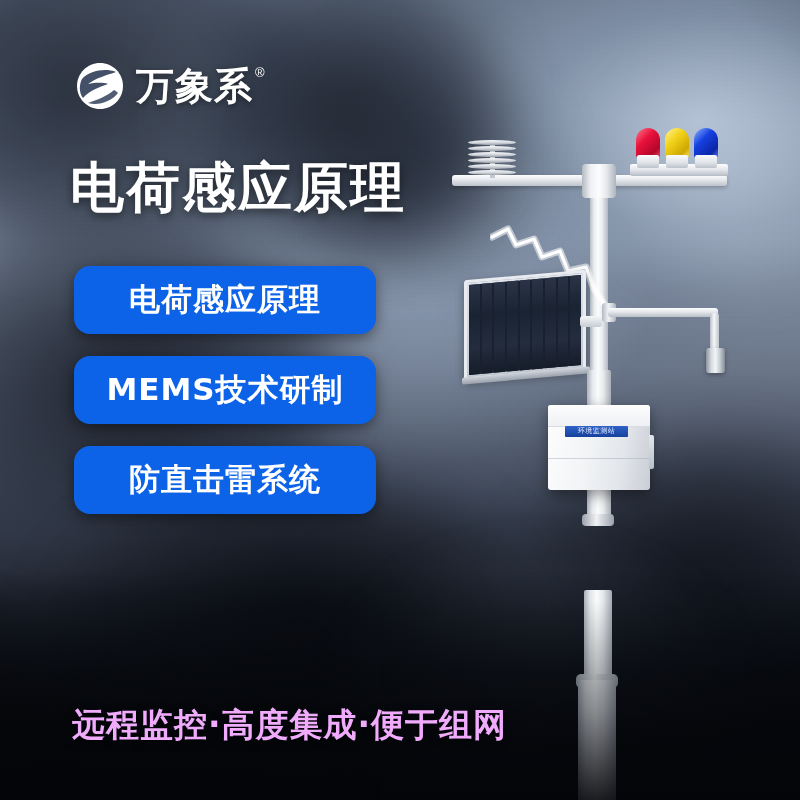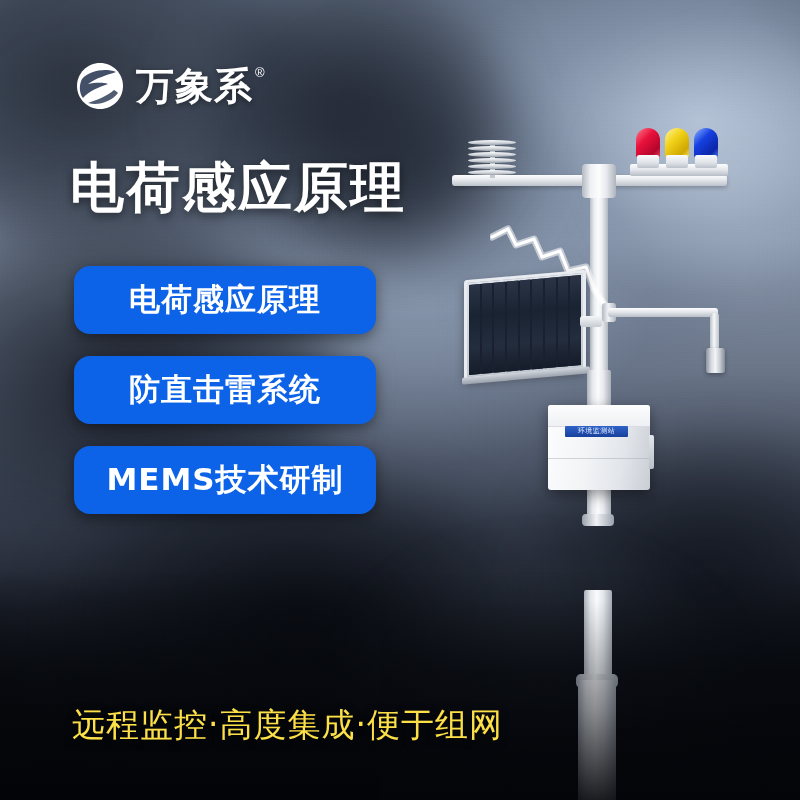--- a/index.html
+++ b/index.html
@@ -52,21 +52,21 @@
     font-family:"DejaVu Sans","Liberation Sans",sans-serif;}
 
   
   .features{position:absolute;left:74px;top:266px;display:flex;flex-direction:column;gap:22px;}
   .pill{width:302px;height:68px;border-radius:16px;display:flex;align-items:center;justify-content:center;
     background:#0d63e8;box-shadow:0 4px 14px rgba(0,0,0,.42);}
   .pill span{font-size:31px;font-weight:700;color:#fff;letter-spacing:1px;
     font-family:"DejaVu Sans","Liberation Sans",sans-serif;}
 
   
-  .footer{position:absolute;left:72px;bottom:52px;font-size:33px;font-weight:400;color:#fde047;
+  .footer{position:absolute;left:72px;bottom:52px;font-size:33px;font-weight:700;color:#f0abfc;
     letter-spacing:1px;text-shadow:0 2px 8px rgba(0,0,0,.6);
     font-family:"DejaVu Sans","Liberation Sans",sans-serif;}
 
   
   .device{position:absolute;left:430px;top:120px;width:340px;height:680px;}
   .mast{position:absolute;background:linear-gradient(90deg,#b9bec6 0%,#e9ecf0 22%,#fbfcfd 45%,#eceef2 66%,#b2b8c0 100%);}
   .mast-top{left:160px;top:48px;width:18px;height:205px;border-radius:2px;}
   .mast-mid{left:157px;top:250px;width:24px;height:150px;border-radius:2px;
     background:linear-gradient(90deg,#adb3bb 0%,#e4e7ec 22%,#fafbfc 46%,#e7eaee 68%,#a8aeb6 100%);}
   .mast-low{left:154px;top:470px;width:28px;height:100px;border-radius:2px;
@@ -260,22 +260,22 @@
     </div>
   </div>
 
   <div class="title">电荷感应原理</div>
 
   <div class="features">
     <div class="pill">
       <span>电荷感应原理</span>
     </div>
     <div class="pill">
+      <span>MEMS技术研制</span>
+    </div>
+    <div class="pill">
       <span>防直击雷系统</span>
     </div>
-    <div class="pill">
-      <span>MEMS技术研制</span>
-    </div>
   </div>
 
   <div class="footer">远程监控·高度集成·便于组网</div>
 
 </div>
 
 </body></html>

